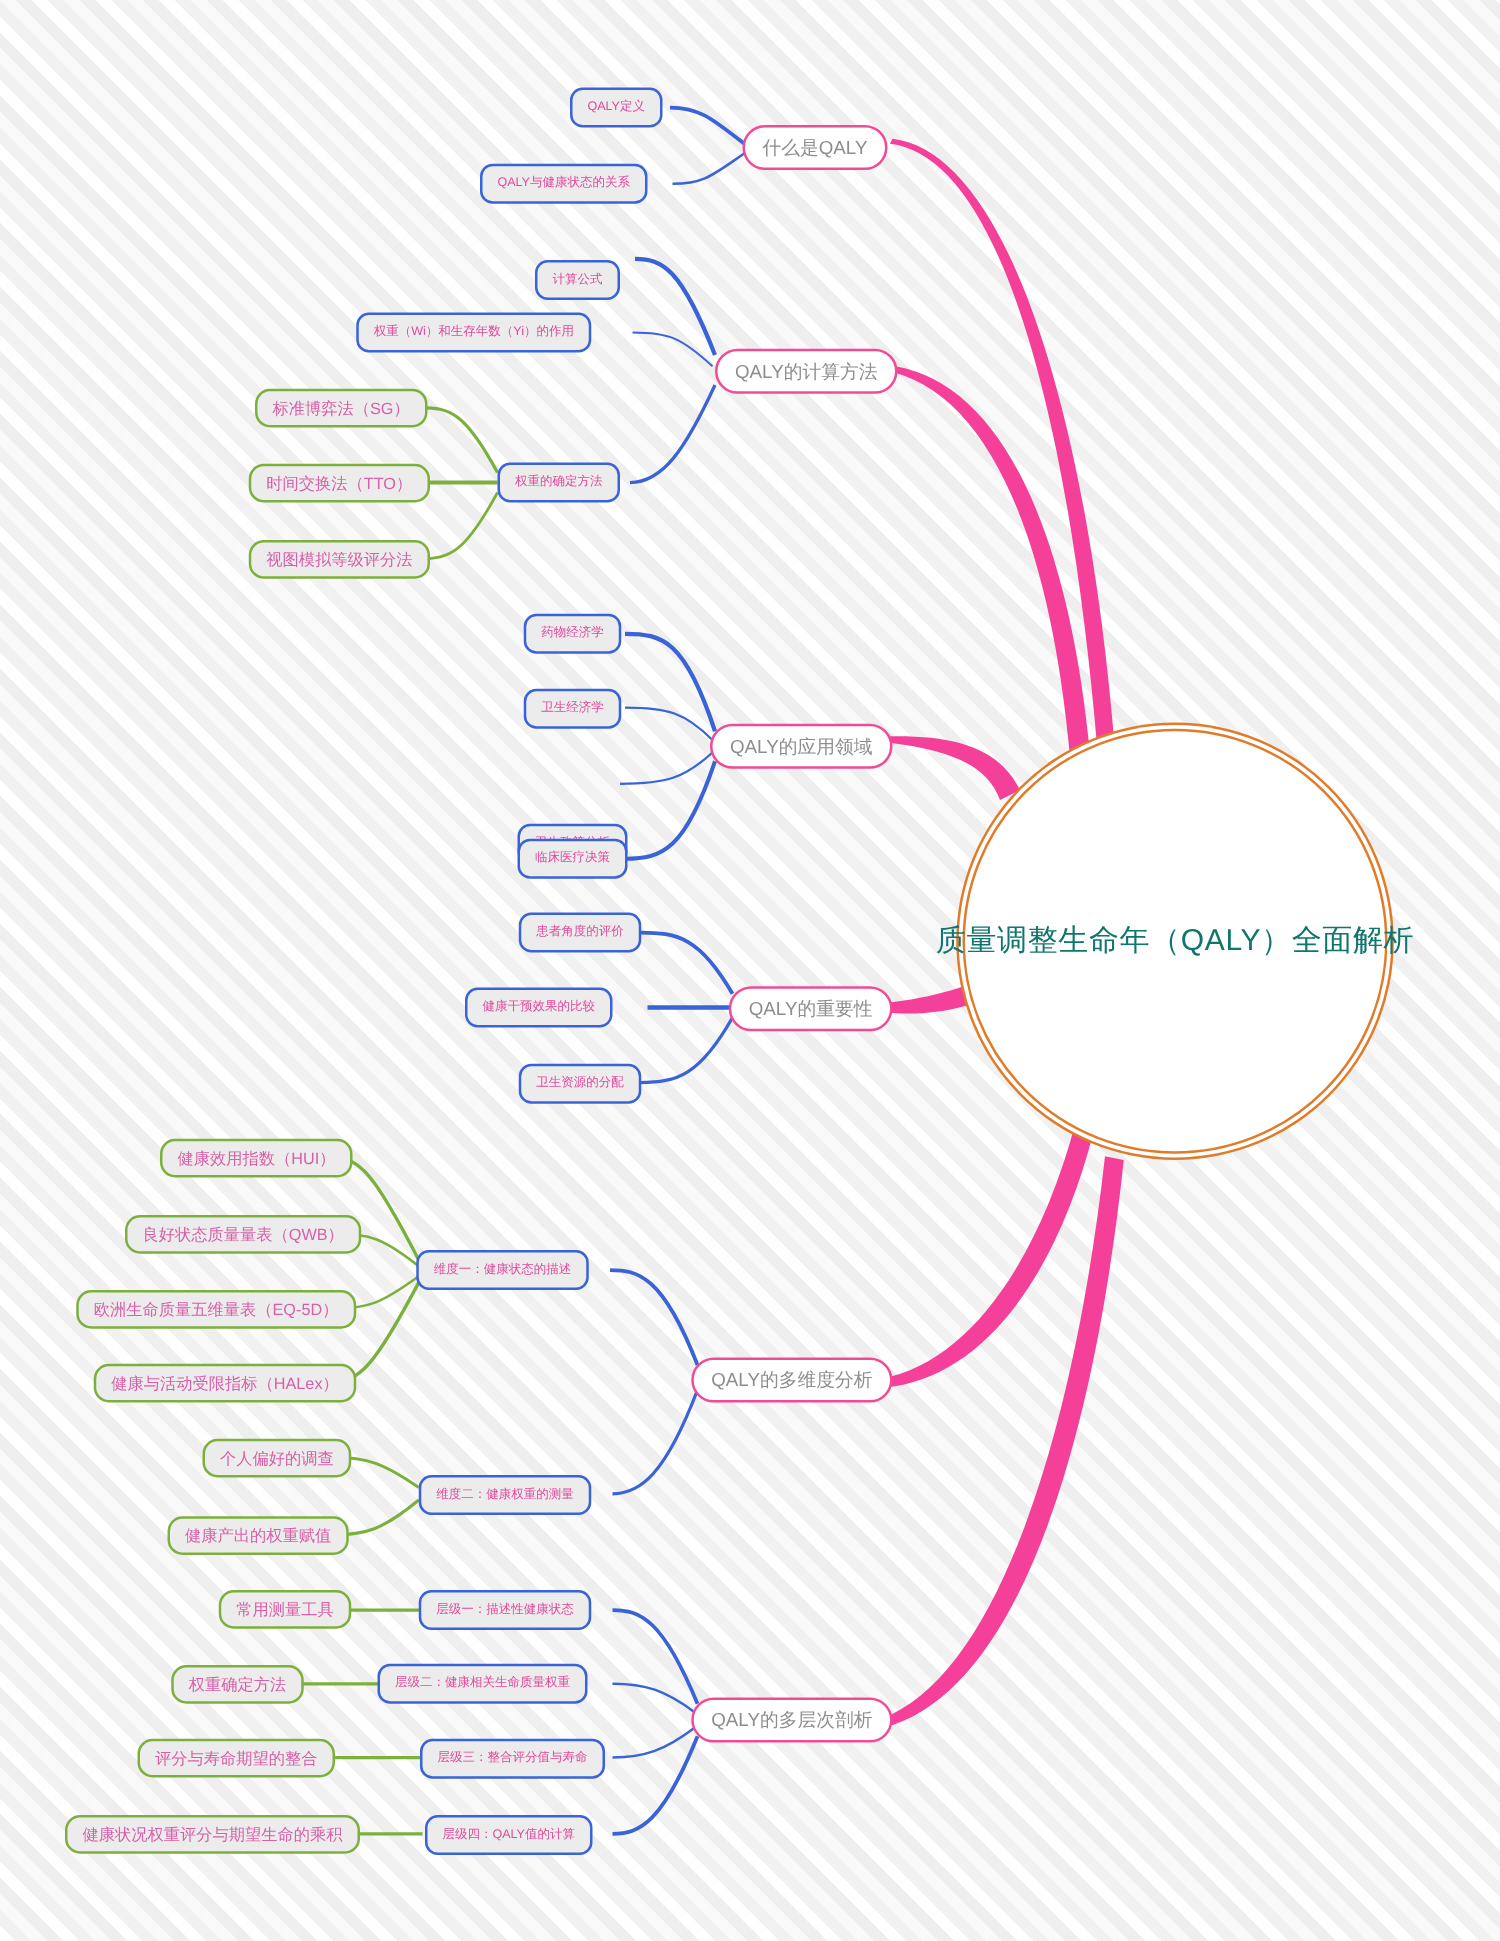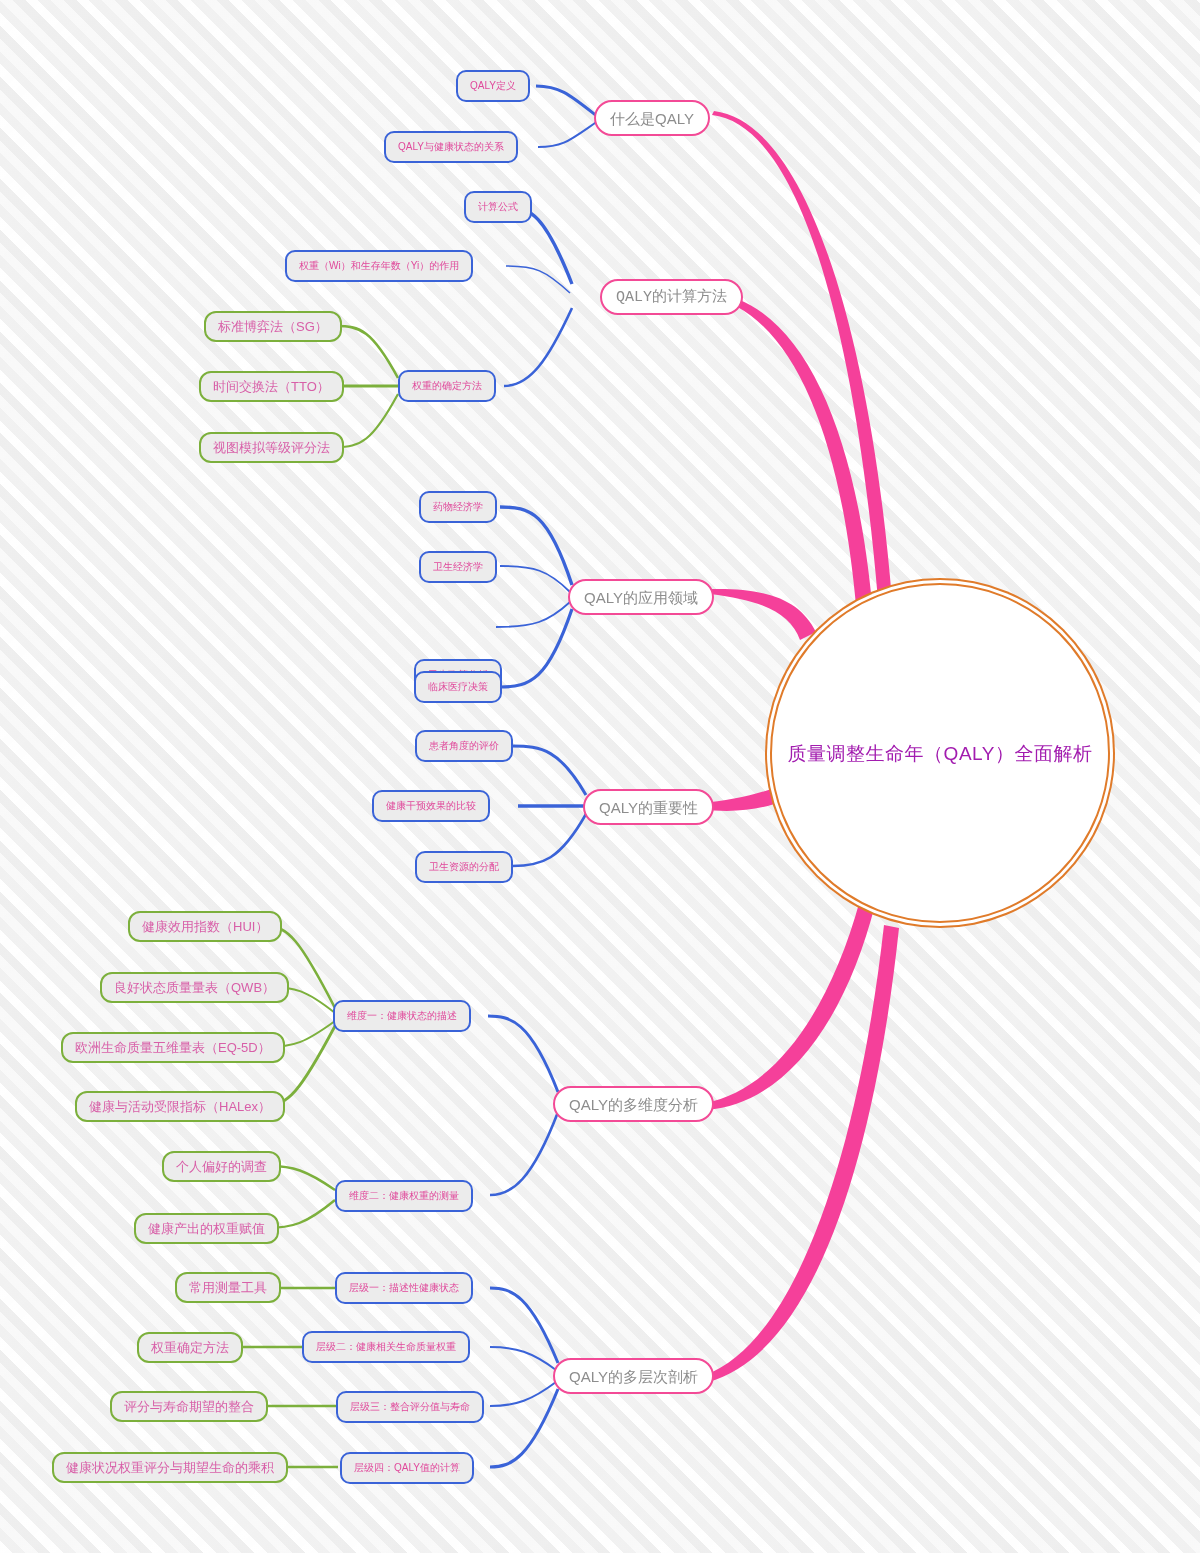--- a/index.html
+++ b/index.html
@@ -47,22 +47,22 @@
     white-space: nowrap;
     line-height: 1;
     text-align: center;
   }
   
   .root-node {
     border-radius: 50%;
     background: #ffffff;
     border: 2px solid #e07b2a;
     box-shadow: 0 0 0 3px #ffffff, 0 0 0 5px #e07b2a;
-    color: #a21caf;
-    font-size: 19px;
+    color: #0f766e;
+    font-size: 24px;
     letter-spacing: 0.5px;
   }
   
   .l1 {
     border-radius: 22px;
     background: #ffffff;
     border: 2px solid #f34a96;
     color: #8d8d8d;
     font-size: 15px;
     padding: 16px 14px;
@@ -182,24 +182,24 @@
   <div class="node l1" style="left:594px; top:100px;">
     <span>什么是QALY</span>
   </div>
   <div class="node l2" style="left:456px; top:70px;">
     <span>QALY定义</span>
   </div>
   <div class="node l2" style="left:384px; top:131px;">
     <span>QALY与健康状态的关系</span>
   </div>
 
-  <div class="node l1" style="left:600px; top:279px;font-family:Liberation Mono, monospace;">
+  <div class="node l1" style="left:572px; top:279px;">
     <span>QALY的计算方法</span>
   </div>
-  <div class="node l2" style="left:428px; top:191px;margin-left:36px;">
+  <div class="node l2" style="left:428px; top:208px;">
     <span>计算公式</span>
   </div>
   <div class="node l2" style="left:285px; top:250px;">
     <span>权重（Wi）和生存年数（Yi）的作用</span>
   </div>
   <div class="node l2" style="left:398px; top:370px;">
     <span>权重的确定方法</span>
   </div>
   <div class="node l3" style="left:204px; top:311px;">
     <span>标准博弈法（SG）</span>

